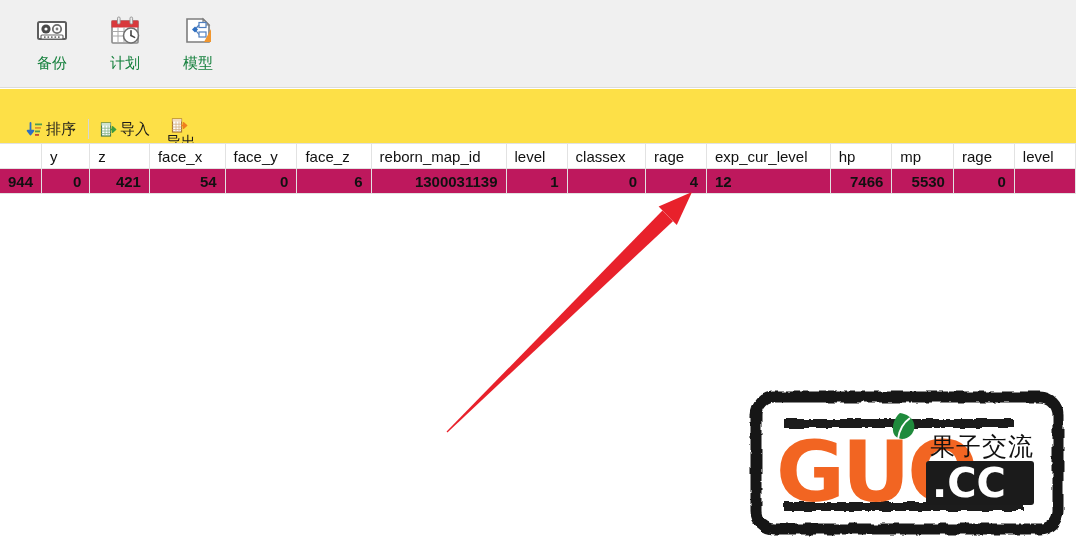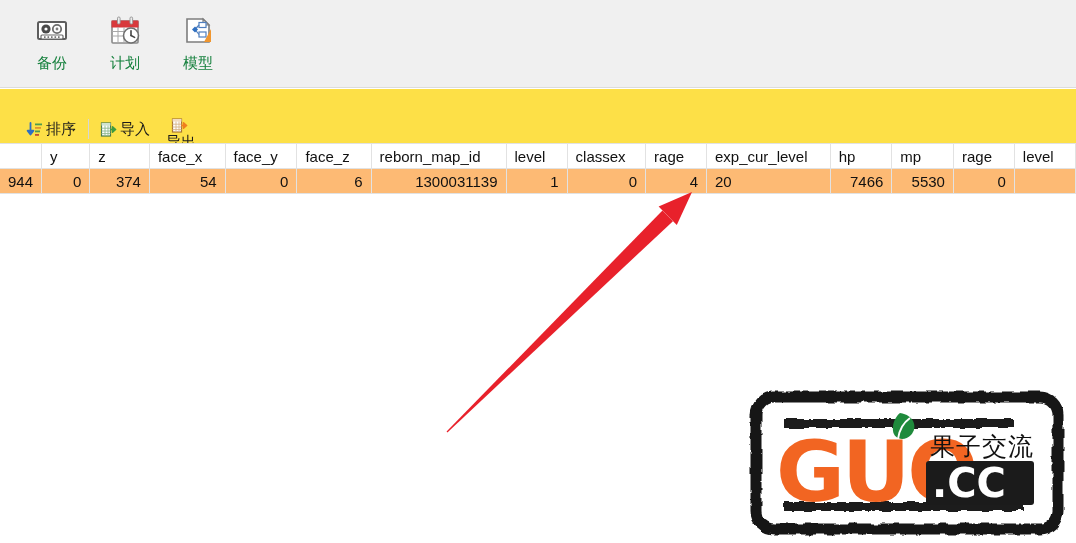--- a/index.html
+++ b/index.html
@@ -126,21 +126,22 @@
     box-sizing: border-box;
   }
   table.grid thead th {
     text-align: left;
     background: #ffffff;
     border-top: 1px solid #e2e2e2;
     color: #111111;
   }
   table.grid tbody td {
     text-align: right;
-    background: #fdba74;
+    background: #be185d;
+    font-weight: bold;
   }
   table.grid tbody td.lefty {
     text-align: left;
   }
   table.grid tbody td.blank {
     text-align: right;
   }
 
   
   #arrow-layer {
@@ -314,29 +315,29 @@
           <th>hp</th>
           <th>mp</th>
           <th>rage</th>
           <th>level</th>
         </tr>
     </thead>
     <tbody>
         <tr>
           <td>944</td>
           <td>0</td>
-          <td>374</td>
+          <td>421</td>
           <td>54</td>
           <td>0</td>
           <td>6</td>
           <td>1300031139</td>
           <td>1</td>
           <td>0</td>
           <td>4</td>
-          <td class="lefty">20</td>
+          <td class="lefty">12</td>
           <td>7466</td>
           <td>5530</td>
           <td>0</td>
           <td class="blank"></td>
         </tr>
       </tbody>
   </table>
 </div>
 
 <svg id="arrow-layer" viewBox="0 0 1076 543" width="1076" height="543">

